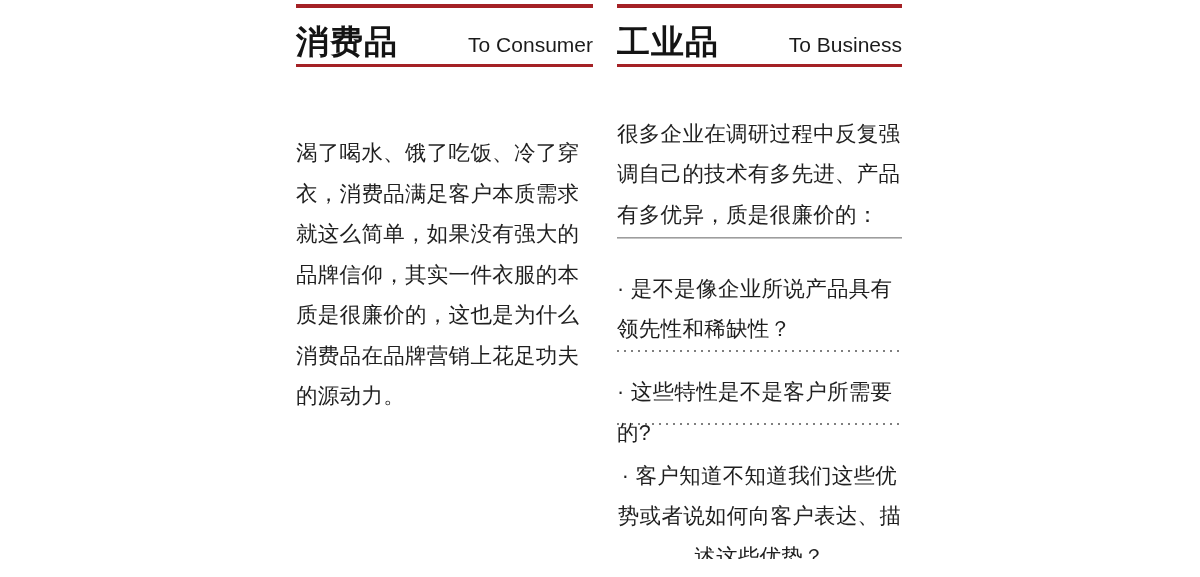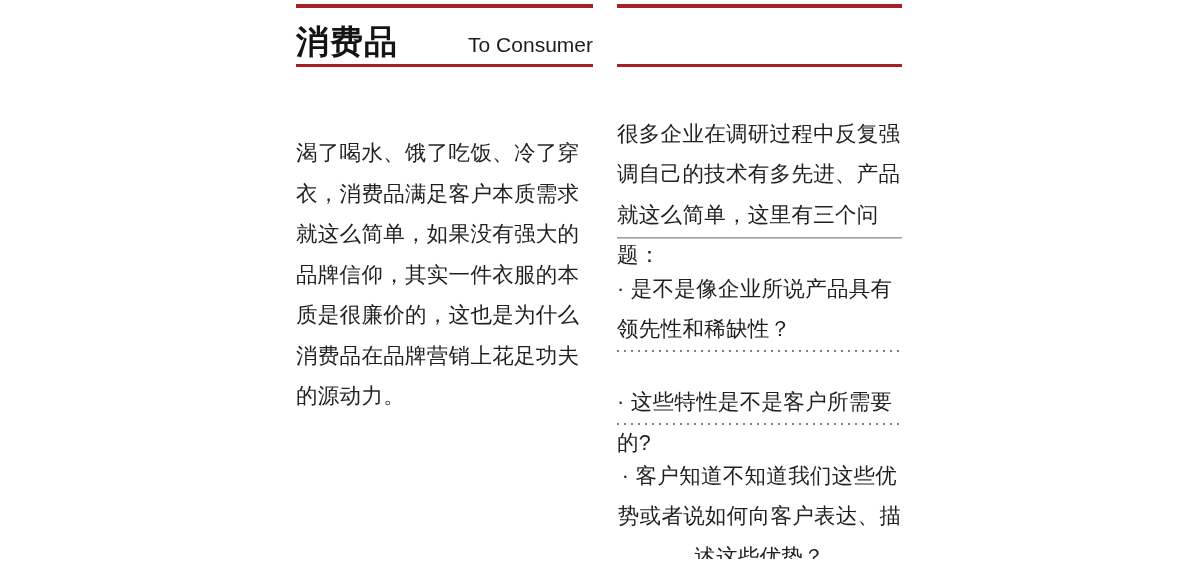--- a/index.html
+++ b/index.html
@@ -49,21 +49,21 @@
     background: linear-gradient(to bottom, #898989, #d8d8d8);
   }
   .divider-dotted {
     position: absolute; left: 0; right: 0; height: 2px;
     background: repeating-linear-gradient(to right, #7f7f7f 0 2.5px, transparent 2.5px 7px);
   }
   .divider-dotted-1 { top: 350px; }
   .divider-dotted-2 { top: 423px; }
 
   .bullet-1 { top: 247px; }
-  .bullet-2 { top: 354px; margin-top: 28px; }
+  .bullet-2 { top: 344px; margin-top: 28px; }
   .bullet-3 { top: 434px; text-align: center; }
 
   .bottom-rule {
     position: absolute; left: 0; right: 0; top: 569px; height: 4px;
     background: #b11d20;
   }
 </style>
 </head>
 <body>
 
@@ -81,25 +81,29 @@
 就这么简单，如果没有强大的
 品牌信仰，其实一件衣服的本
 质是很廉价的，这也是为什么
 消费品在品牌营销上花足功夫
 的源动力。</p>
     <div class="bottom-rule"></div>
   </section>
 
   <section class="col col-business">
     <div class="top-rule"></div>
+    <div class="header">
+      <span class="title-cn">工业品</span>
+      <span class="title-en">To Business</span>
+    </div>
     <div class="header-rule"></div>
 
     <p class="body-text business-intro">很多企业在调研过程中反复强
 调自己的技术有多先进、产品
-就这么简单，这里有三个问题：</p>
+有多优异，质是很廉价的：</p>
 
     <div class="divider-solid"></div>
 
     <p class="body-text bullet-1">· 是不是像企业所说产品具有
 领先性和稀缺性？</p>
 
     <div class="divider-dotted divider-dotted-1"></div>
 
     <p class="body-text bullet-2">· 这些特性是不是客户所需要的?</p>
 

